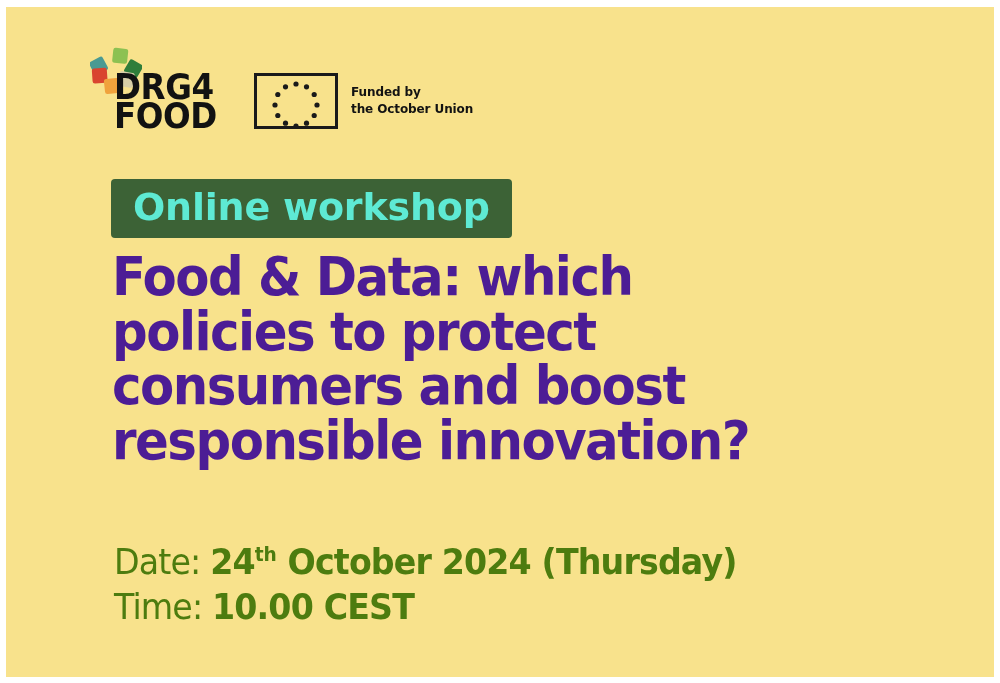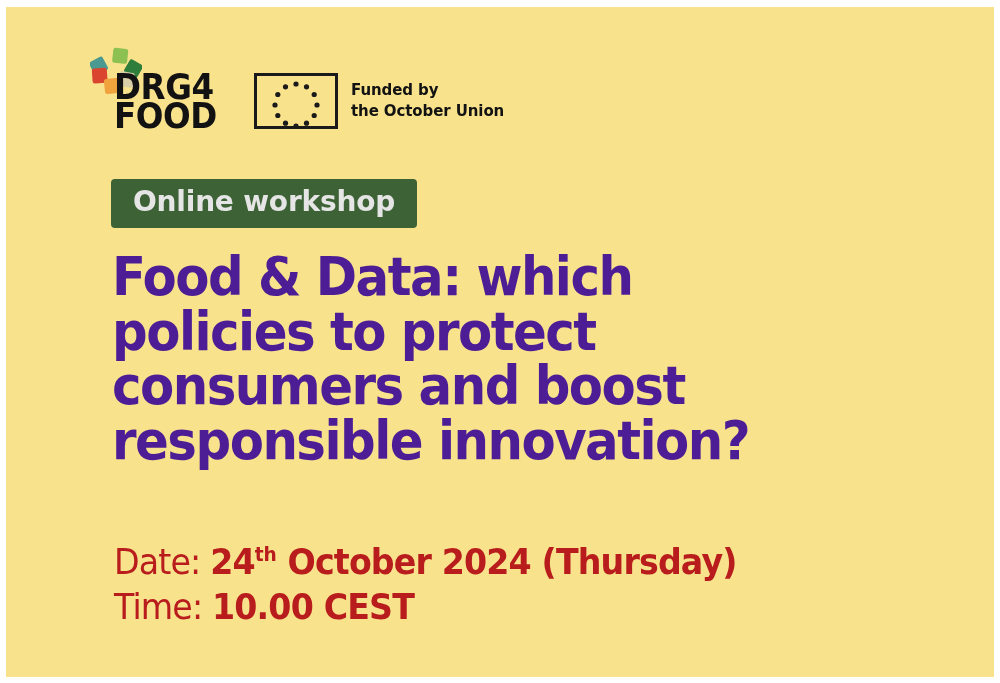--- a/index.html
+++ b/index.html
@@ -84,38 +84,38 @@
   .eu-stars {
     position: absolute;
     left: 0; top: 0; right: 0; bottom: 0;
   }
 
   .eu-caption {
     margin-left: 13px;
     color: #121212;
     font-family: "DejaVu Sans", sans-serif;
     font-weight: 700;
-    font-size: 15px;
+    font-size: 12px;
     line-height: 1.38;
     white-space: nowrap;
     letter-spacing: -0.1px;
   }
 
   
   .badge {
     position: absolute;
     left: 105px;
     top: 172px;
     background: #3c6236;
-    color: #e5e5e5;
+    color: #5eead4;
     border-radius: 4px;
     padding: 9px 22px 12px 22px;
     font-family: "DejaVu Sans", sans-serif;
     font-weight: 700;
-    font-size: 28px;
+    font-size: 38px;
     letter-spacing: -0.2px;
     line-height: 1;
     display: inline-block;
   }
 
   
   .headline {
     position: absolute;
     left: 106px;
     top: 243px;
@@ -132,21 +132,21 @@
     white-space: nowrap;
     transform: scaleX(0.94);
     transform-origin: left center;
   }
 
   
   .meta {
     position: absolute;
     left: 108px;
     top: 533px;
-    color: #b91c1c;
+    color: #4d7c0f;
     font-family: "DejaVu Sans", sans-serif;
     font-size: 35px;
     line-height: 1.28;
     letter-spacing: -0.9px;
   }
   .meta-line {
     display: block;
     white-space: nowrap;
     transform: scaleX(0.95);
     transform-origin: left center;

